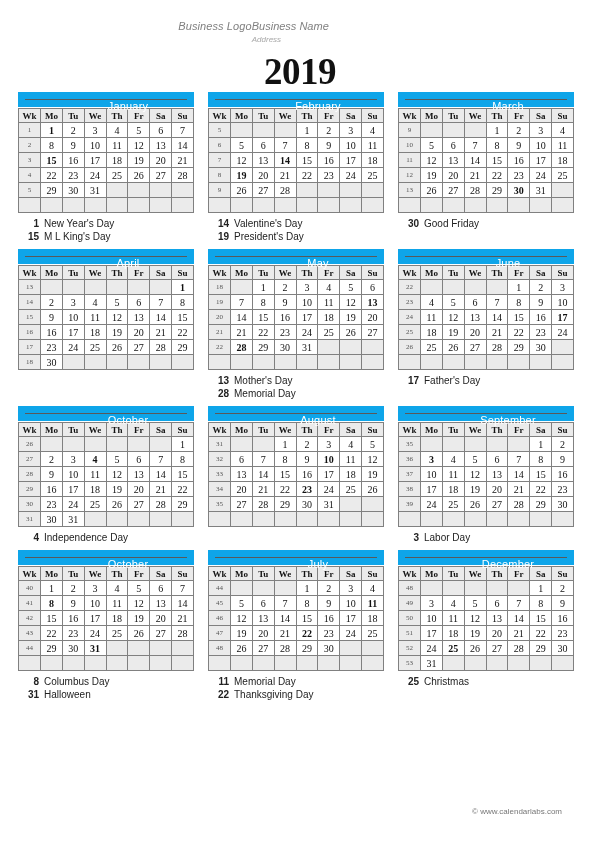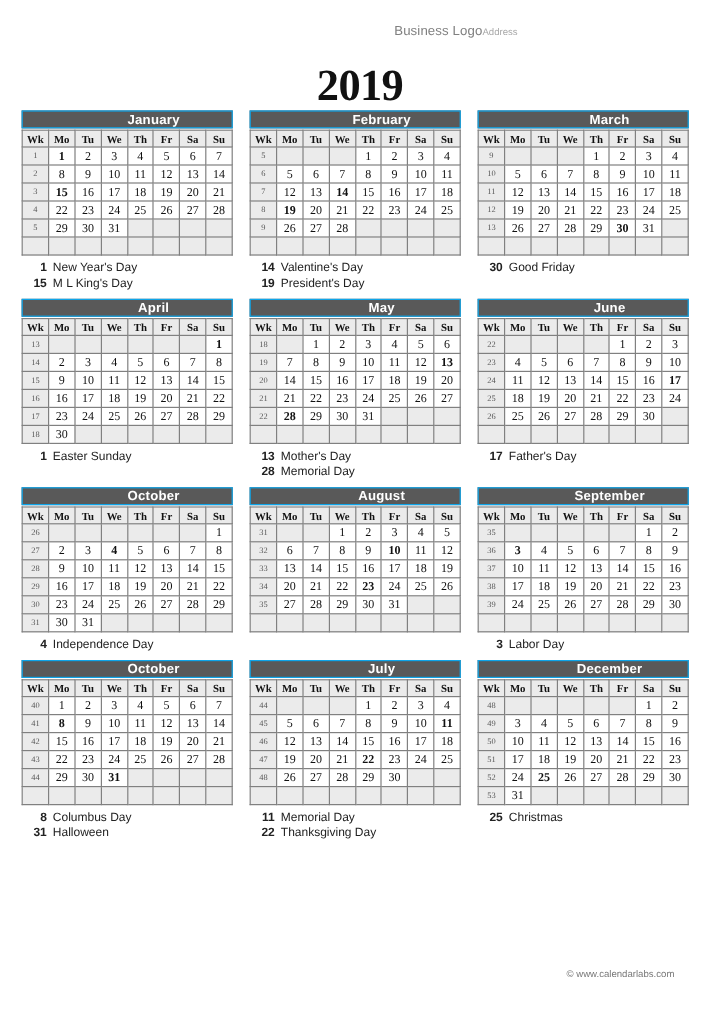--- a/index.html
+++ b/index.html
@@ -16,22 +16,23 @@
     overflow: hidden;
   }
 
   
   .header {
     position: absolute;
     top: 20px; left: 0;
     width: 600px; height: 50px;
     padding: 0 28px;
     display: flex;
-    justify-content: flex-end;
+    justify-content: center;
     align-items: flex-start;
+    font-style: italic;
   }
   .biz-logo {
     font-size: 11px;
     color: #808080;
     letter-spacing: 0.1px;
     line-height: 13px;
   }
   .biz-right {
     text-align: left;
     width: 170px;
@@ -75,24 +76,24 @@
   .month {
     width: 176px;
     margin-bottom: 6px;
   }
 
   .month-name {
     background: #595959;
     color: #ffffff;
     text-align: center;
     font-size: 11px;
-    font-weight: bold;
+    font-weight: normal;
     line-height: 15px;
     height: 15px;
-    border: 1px solid #0ea5e9;
+    border: 7px solid #0ea5e9;
     letter-spacing: 0.2px;
     padding-left: 44px;
   }
 
   table.cal {
     width: 176px;
     border-collapse: collapse;
     table-layout: fixed;
     margin-top: 1px;
     font-family: Liberation Serif, serif;
@@ -160,20 +161,21 @@
   }
 </style>
 </head>
 <body>
 
 <div id="page">
 
   <div class="header">
     <div class="biz-logo">Business Logo</div>
     <div class="biz-right">
+      <div class="biz-name">Business Name</div>
       <div class="biz-address">Address</div>
     </div>
   </div>
 
   <div class="year-title">2019</div>
 
   <div class="months" id="months-grid">
       <div class="month">
         <div class="month-name">January</div>
         <table class="cal">
@@ -533,23 +535,20 @@
               <td>30</td>
               <td class="empty"></td>
               <td class="empty"></td>
               <td class="empty"></td>
               <td class="empty"></td>
               <td class="empty"></td>
               <td class="empty"></td>
             </tr>
           </tbody>
         </table>
-        <div class="notes">
-          <div class="note"><span class="d">1</span><span>Easter Sunday</span></div>
-        </div>
       </div>
       <div class="month">
         <div class="month-name">May</div>
         <table class="cal">
           <colgroup>
             <col class="wkcol">
             <col>
             <col>
             <col>
             <col>

